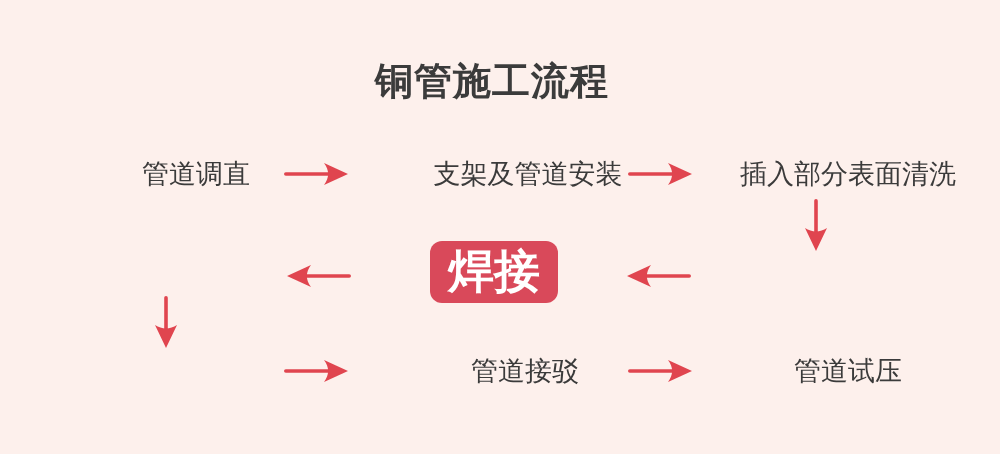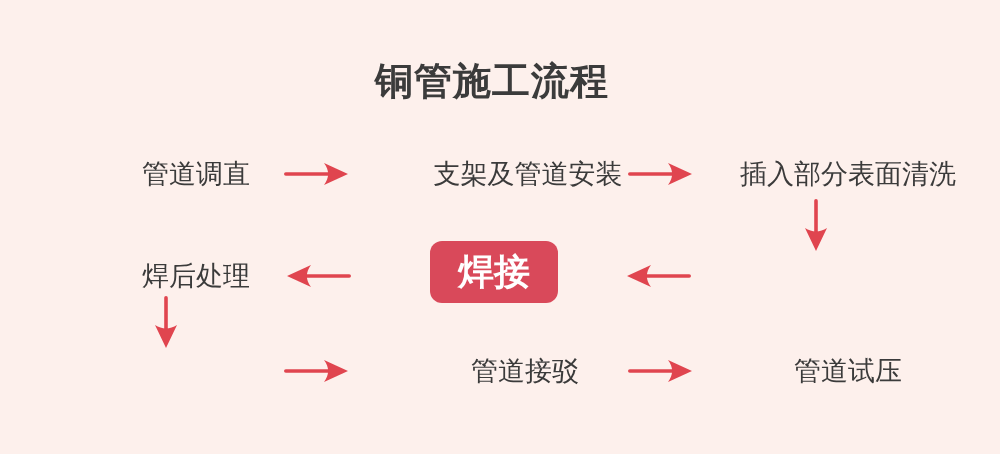--- a/index.html
+++ b/index.html
@@ -41,21 +41,21 @@
     color:var(--text-color);
     white-space:nowrap;
     margin-left:28px;
   }
   .highlight-box{
     width:128px;
     height:62px;
     border-radius:12px;
     background:var(--highlight-bg);
     color:var(--highlight-text);
-    font-size:36px;
+    font-size:46px;
     font-weight:bold;
     display:flex;
     align-items:center;
     justify-content:center;
     white-space:nowrap;
   }
   .arrow{
     color:var(--arrow-color);
     line-height:0;
   }
@@ -89,21 +89,20 @@
 
   <div class="abs node" style="left:820px; top:174px;text-align:right;">插入部分表面清洗</div>
 
   <span class="abs arrow" style="left:816px; top:225px;">
     <svg width="24" height="52" viewBox="0 0 24 52" aria-hidden="true">
       <rect x="10.2" y="0" width="3.6" height="37" rx="1.8" fill="currentColor"></rect>
       <path d="M12,52 L1,29 C8,33.5 16,33.5 23,29 Z" fill="currentColor"></path>
     </svg>
   </span>
 
-  <div class="abs node" style="left:168px; top:276px;">焊后处理</div>
 
   <span class="abs arrow arrow-left" style="left:319px; top:276px;">
     <svg width="64" height="24" viewBox="0 0 64 24" aria-hidden="true">
       <rect x="0" y="10.2" width="48" height="3.6" rx="1.8" fill="currentColor"></rect>
       <path d="M64,12 L40,1 C45.5,8 45.5,16 40,23 Z" fill="currentColor"></path>
     </svg>
   </span>
 
   <div class="abs highlight-box" style="left:494px; top:272px;">
     <span>焊接</span>

